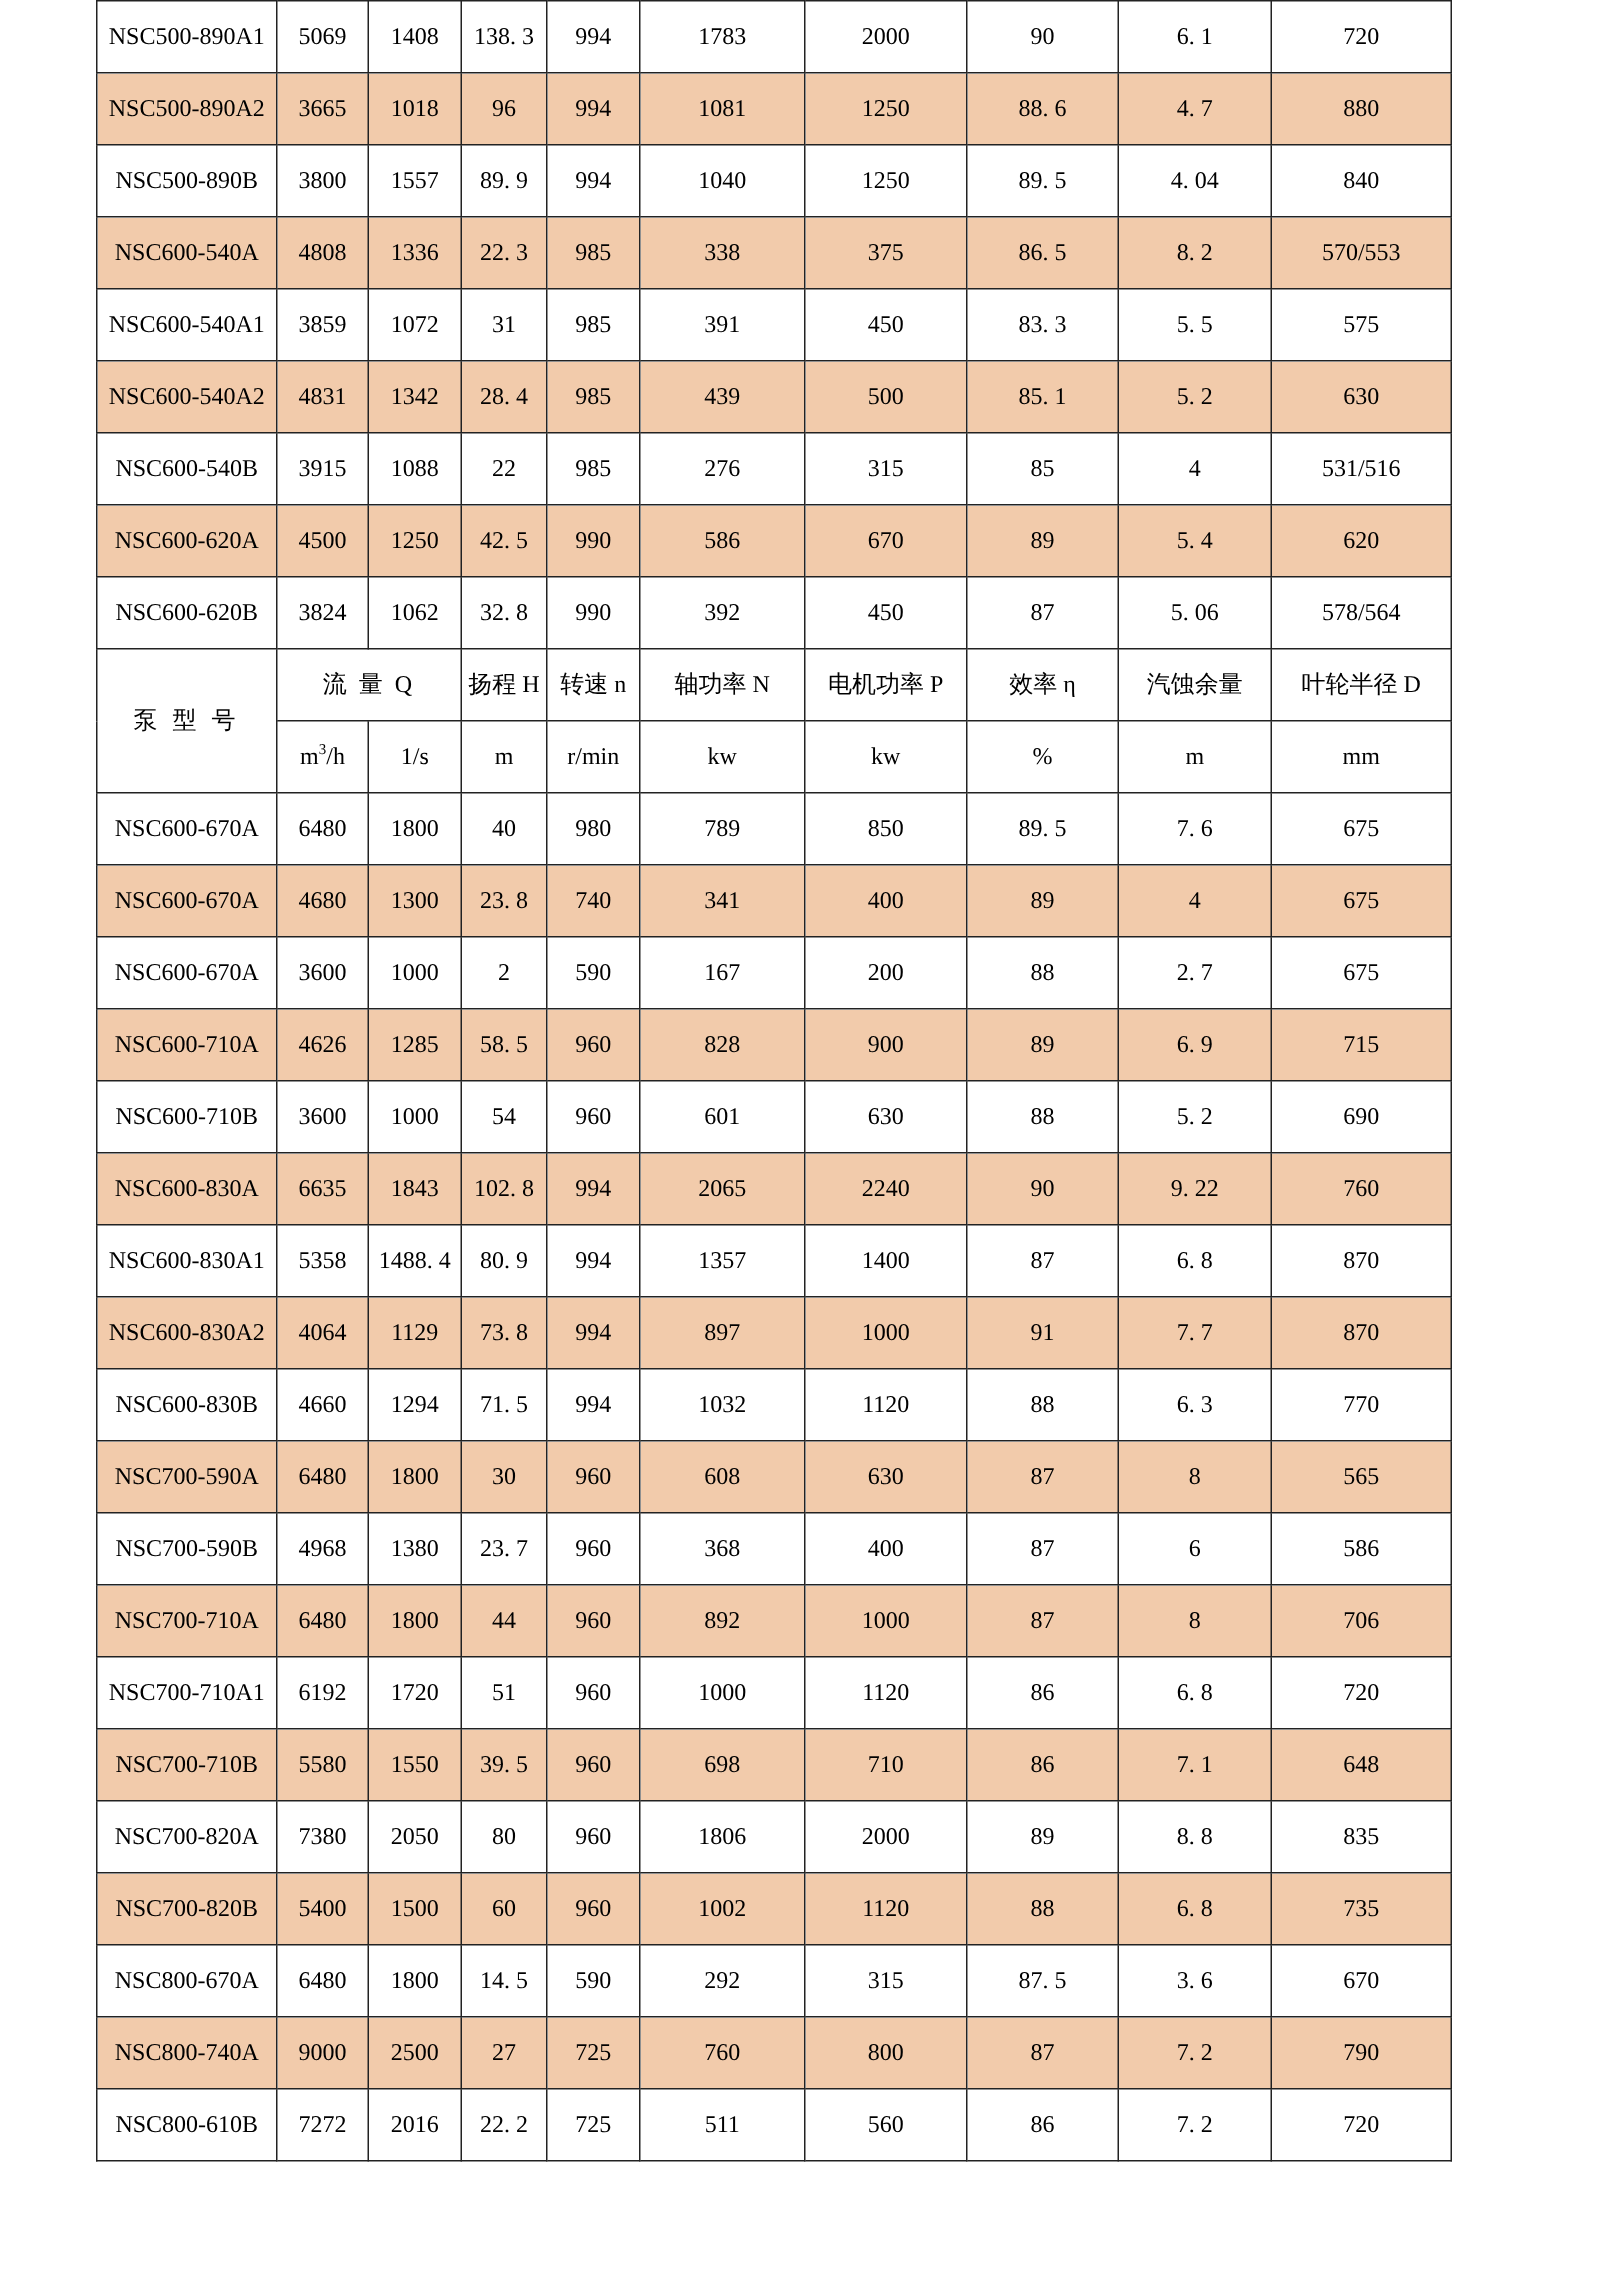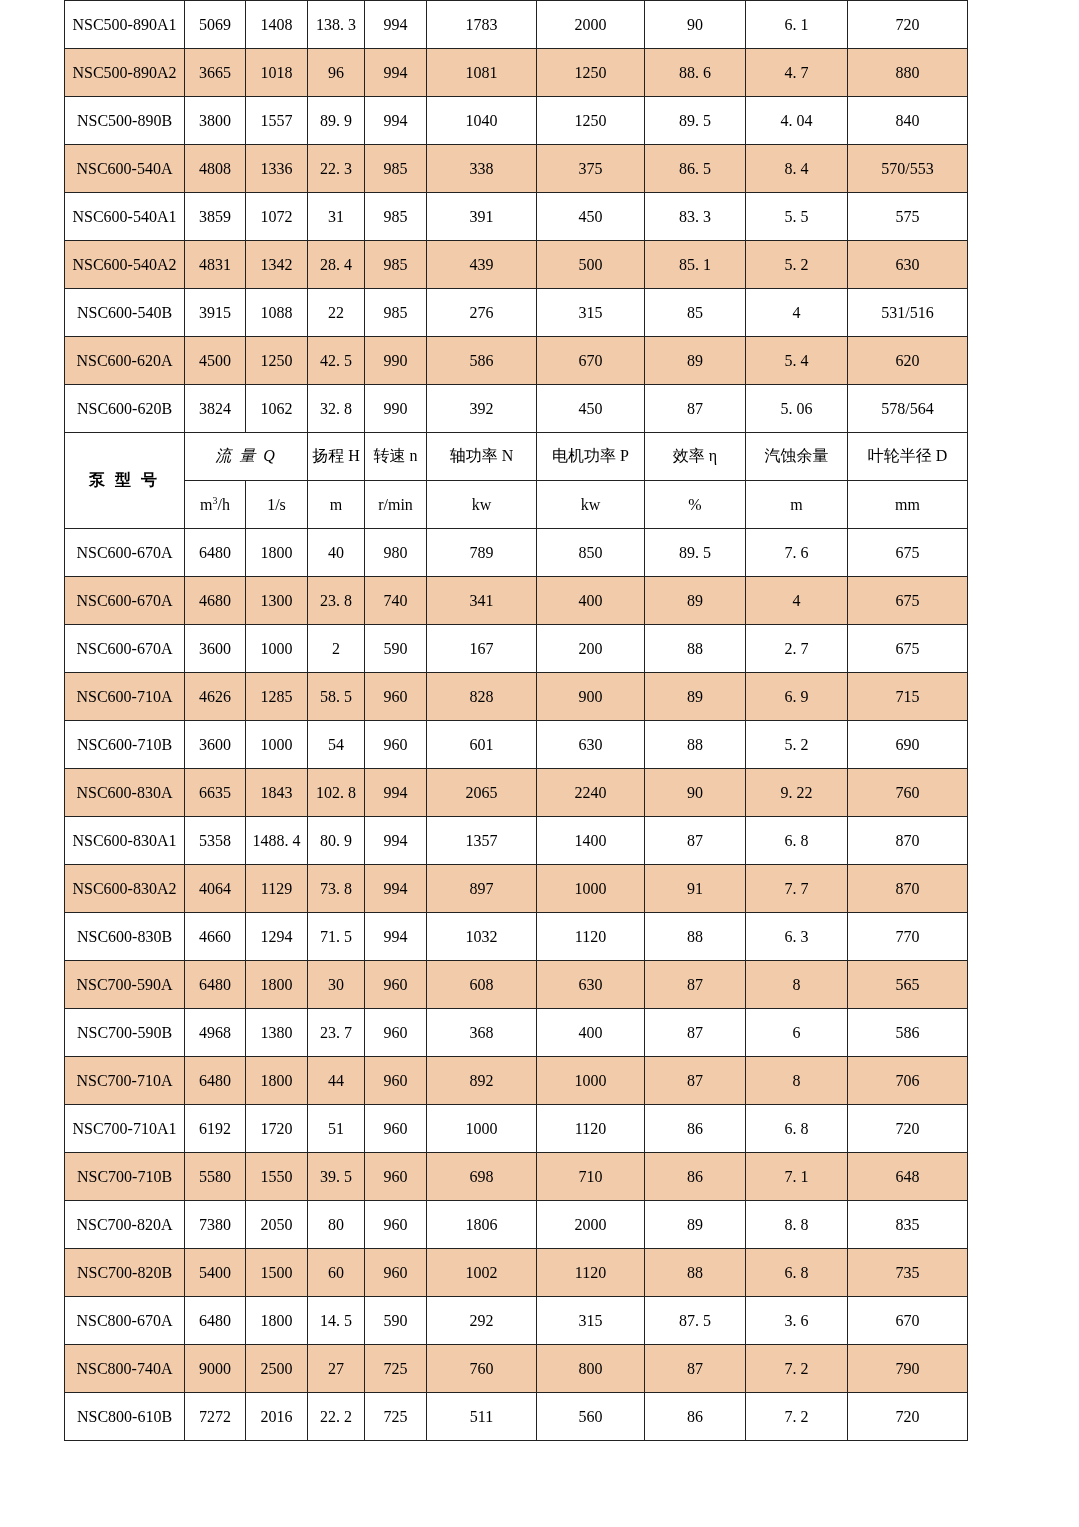--- a/index.html
+++ b/index.html
@@ -68,29 +68,27 @@
   }
   .hdr-units td {
     height: 52px;
     font-size: 15px;
   }
   td.pumpmodel {
     font-size: 18px;
     letter-spacing: 3px;
     vertical-align: bottom;
     padding-bottom: 12px;
-    font-weight: bold;
   }
   .sup {
     font-size: 10px;
     vertical-align: super;
   }
   .grp {
     letter-spacing: 2px;
-    font-style: italic;
   }
 </style>
 </head>
 <body>
 
 <div class="page">
   <table class="spec">
     <colgroup>
       <col class="c0">
         <col class="c1">
@@ -142,21 +140,21 @@
         </tr>
         <tr class="shade">
           <td class="model">NSC600-540A</td>
           <td>4808</td>
           <td>1336</td>
           <td>22. 3</td>
           <td>985</td>
           <td>338</td>
           <td>375</td>
           <td>86. 5</td>
-          <td>8. 4</td>
+          <td>8. 2</td>
           <td>570/553</td>
         </tr>
         <tr class="plain">
           <td class="model">NSC600-540A1</td>
           <td>3859</td>
           <td>1072</td>
           <td>31</td>
           <td>985</td>
           <td>391</td>
           <td>450</td>

